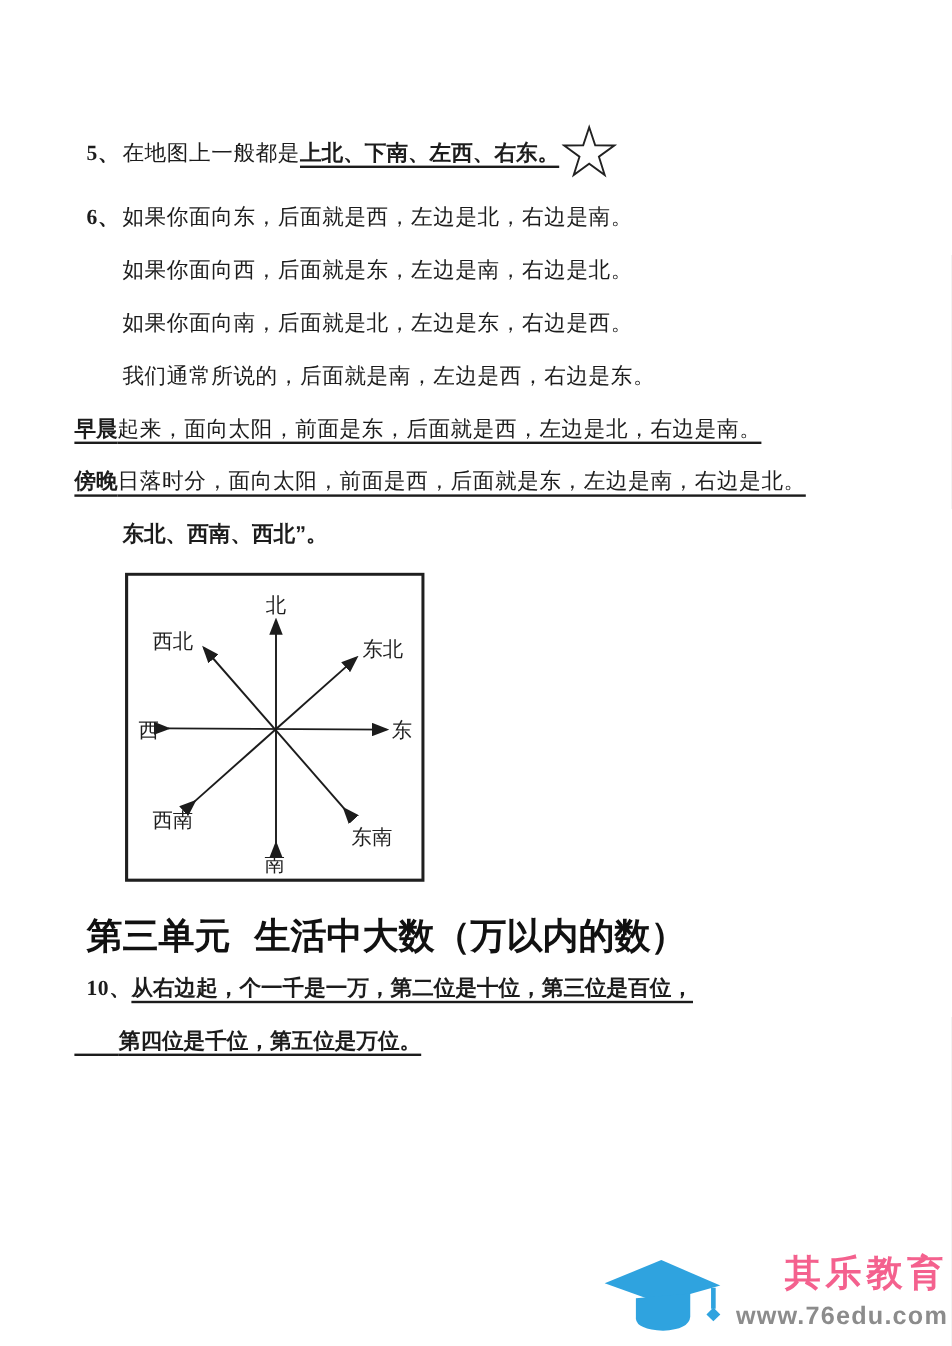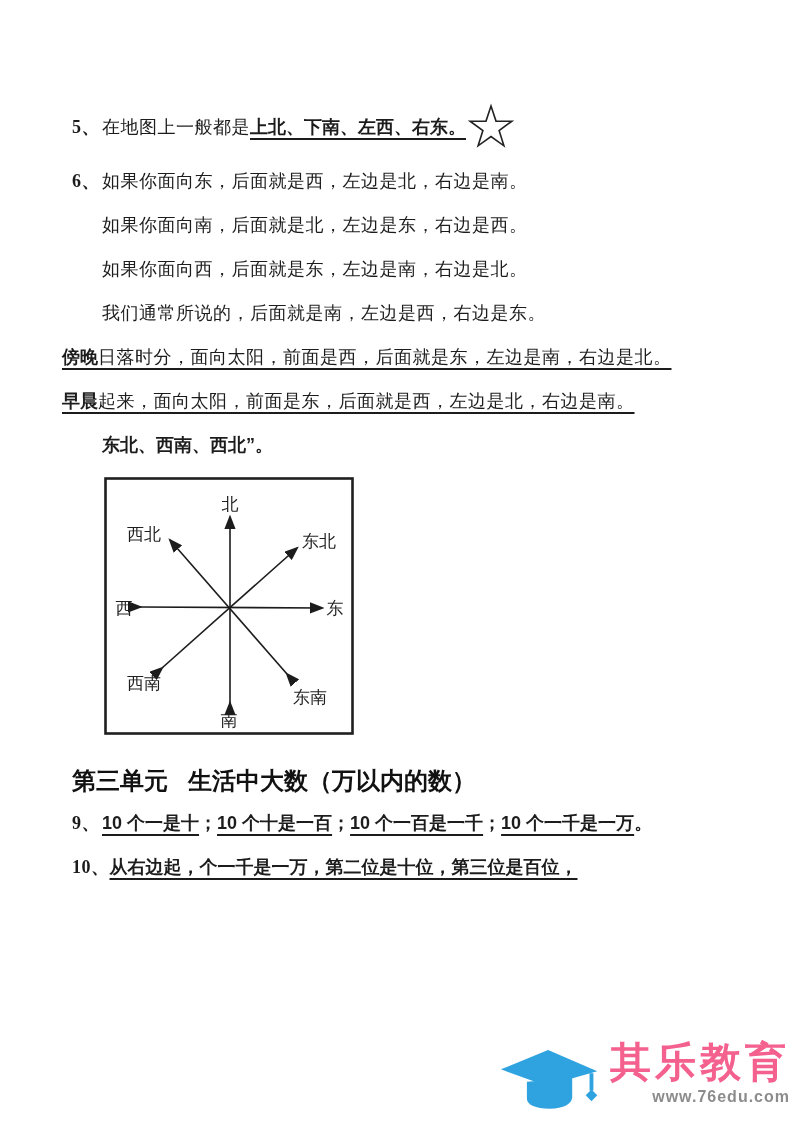--- a/index.html
+++ b/index.html
@@ -49,21 +49,21 @@
     margin-left:2px;
   }
   .diagram-wrap{
     margin:0 0 0 32px;
     line-height:0;
   }
   .section-heading{
     margin:26px 0 10px 0;
     font-family:"Liberation Sans", sans-serif;
     font-weight:bold;
-    font-size:24px;
+    font-size:30px;
     line-height:40px;
     color:#111;
     white-space:nowrap;
   }
   .section-heading .h-gap{display:inline-block;width:20px;}
   .footer-logo{
     position:absolute;
     right:3px;
     top:1040px;
     display:flex;
@@ -71,30 +71,30 @@
   }
   .footer-text{
     display:flex;
     flex-direction:column;
     align-items:flex-end;
     margin-left:6px;
   }
   .brand-name{
     font-family:"Liberation Sans", sans-serif;
     font-weight:bold;
-    font-size:41px;
+    font-size:30px;
     line-height:44px;
     letter-spacing:4px;
     color:#f4618e;
     white-space:nowrap;
   }
   .brand-url{
     font-family:"Liberation Sans", sans-serif;
     font-weight:bold;
-    font-size:16px;
+    font-size:21px;
     line-height:22px;
     color:#8c8c8c;
     letter-spacing:1px;
     margin-top:2px;
   }
   svg text{
     font-family:"Liberation Serif", serif;
     fill:#1f1f1f;
   }
 </style>
@@ -103,25 +103,25 @@
 
 <div class="page">
   <div class="content">
 
     <div id="para-block-1">
         <p class="para "><span class="num">5、</span><span class="run">在地图上一般都是</span><span class="run b u">上北、下南、左西、右东。</span><svg class="star" width="46" height="46" viewBox="0 0 46 46" aria-hidden="true">
     <path d="M23,3 L28,18.1 L43.9,18.2 L31.1,27.6 L35.9,42.8 L23,33.5
              L10.1,42.8 L14.9,27.6 L2.1,18.2 L18,18.1 Z" fill="#ffffff" stroke="#222222" stroke-width="1.6" stroke-linejoin="miter"></path>
   </svg></p>
         <p class="para "><span class="num">6、</span><span class="run">如果你面向东，后面就是西，左边是北，右边是南。</span></p>
+        <p class="para cont"><span class="run">如果你面向西，后面就是东，左边是南，右边是北。</span></p>
         <p class="para cont"><span class="run">如果你面向南，后面就是北，左边是东，右边是西。</span></p>
-        <p class="para cont"><span class="run">如果你面向西，后面就是东，左边是南，右边是北。</span></p>
         <p class="para cont"><span class="run">我们通常所说的，后面就是南，左边是西，右边是东。</span></p>
+        <p class="para flush"><span class="run b u">早晨</span><span class="run u">起来，面向太阳，前面是东，后面就是西，左边是北，右边是南。</span></p>
         <p class="para flush"><span class="run b u">傍晚</span><span class="run u">日落时分，面向太阳，前面是西，后面就是东，左边是南，右边是北。</span></p>
-        <p class="para flush"><span class="run b u">早晨</span><span class="run u">起来，面向太阳，前面是东，后面就是西，左边是北，右边是南。</span></p>
         <p class="para cont"><span class="run b">东北、西南、西北”。</span></p>
       </div>
 
     <div class="diagram-wrap">
       <svg width="250" height="258" viewBox="0 0 250 258">
         <defs>
           <marker id="arr" markerWidth="9" markerHeight="7" refX="7.5" refY="3.5" orient="auto">
             <path d="M0,0 L9,3.5 L0,7 Z" fill="#1c1c1c"></path>
           </marker>
         </defs>
@@ -139,22 +139,22 @@
         <text x="40" y="212" font-size="17" text-anchor="middle">西南</text>
         <text x="206" y="226" font-size="17" text-anchor="middle">东南</text>
       </svg>
     </div>
 
     <h1 class="section-heading">
       <span>第三单元</span><span class="h-gap"></span><span>生活中大数（万以内的数）</span>
     </h1>
 
     <div id="para-block-2">
-        <p class="para "><span class="num">9、</span><span class="run b u">10 个一是十</span><span class="run b">；</span><span class="run b u">10 个十是一百</span><span class="run b">；</span><span class="run b u">10 个一百是一千</span><span class="run b">；</span><span class="run b u">10 个一千是一万</span><span class="run b">。</span></p>
         <p class="para "><span class="num">10、</span><span class="run b u">从右边起，个一千是一万，第二位是十位，第三位是百位，</span></p>
+        <p class="para flush"><span class="run u">　　</span><span class="run b u">第四位是千位，第五位是万位。</span></p>
       </div>
 
   </div>
 
   <div class="footer-logo">
     <svg width="106" height="77" viewBox="0 0 110 77">
       <polygon points="3,29 52,9 103,31 50,46" fill="#2fa3df"></polygon>
       <path d="M30,42 L77,38 L77,58 Q76,69 53.5,70 Q31,69 30,60 Z" fill="#2fa3df"></path>
       <line x1="97" y1="33" x2="97" y2="51" stroke="#2fa3df" stroke-width="4"></line>
       <polygon points="97,50 103,56 97,62 91,56" fill="#2fa3df"></polygon>

